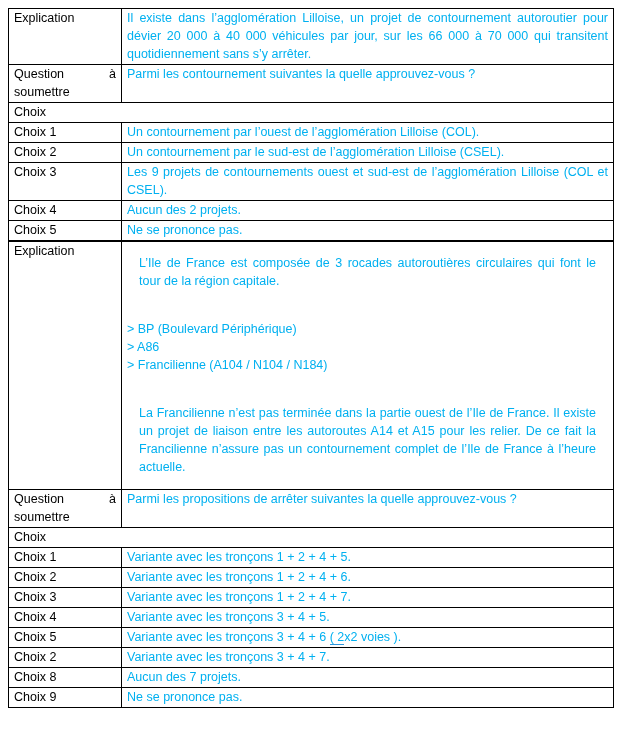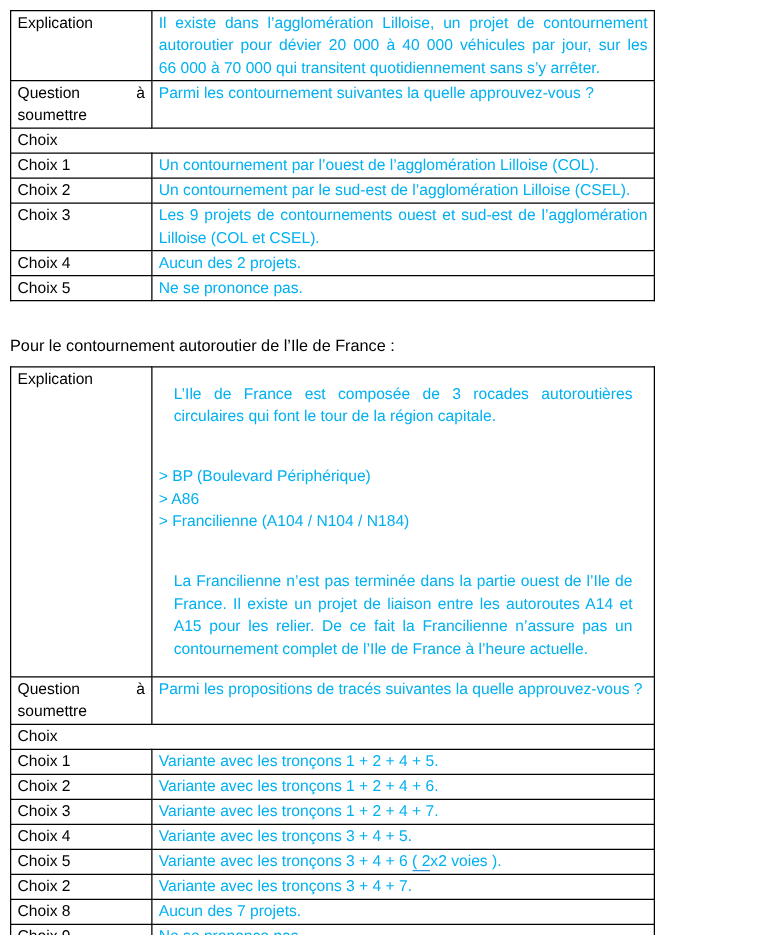--- a/index.html
+++ b/index.html
@@ -23,21 +23,21 @@
     line-height: 18px;
     margin: 0 0 7px 0;
     color: #000000;
   }
   .section-heading.second {
     margin-top: 27px;
   }
   table.qtable {
     border-collapse: collapse;
     table-layout: fixed;
-    width: 516px;
+    width: 606px;
   }
   table.qtable td {
     border: 1px solid #000000;
     vertical-align: top;
     padding: 0 5px 1px 5px;
     overflow: hidden;
   }
   col.col-label { width: 113px; }
   td.label-cell {
     color: #000000;
@@ -95,21 +95,20 @@
         <td class="label-cell">Choix 4</td>
         <td class="content-cell">Aucun des 2 projets.</td>
       </tr>
       <tr>
         <td class="label-cell">Choix 5</td>
         <td class="content-cell">Ne se prononce pas.</td>
       </tr>
     </tbody>
   </table>
 
-  <div class="section-heading second">Pour le contournement autoroutier de l’Ile de France :</div>
 
   <table class="qtable">
     <colgroup>
         <col class="col-label">
         <col class="col-content">
       </colgroup>
     <tbody>
       <tr>
         <td class="label-cell">Explication</td>
         <td class="content-cell">
@@ -117,21 +116,21 @@
           <div class="line"></div>
           <div class="line">&gt; BP (Boulevard Périphérique)</div>
           <div class="line">&gt; A86</div>
           <div class="line">&gt; Francilienne (A104 / N104 / N184)</div>
           <div class="line"></div>
           <div class="line para just">La Francilienne n’est pas terminée dans la partie ouest de l’Ile de France. Il existe un projet de liaison entre les autoroutes A14 et A15 pour les relier. De ce fait la Francilienne n’assure pas un contournement complet de l’Ile de France à l’heure actuelle.</div>
         </td>
       </tr>
       <tr>
         <td class="label-cell just">Question à soumettre</td>
-        <td class="content-cell">Parmi les propositions de tracés suivantes la quelle approuvez-vous ?</td>
+        <td class="content-cell">Parmi les propositions de arrêter suivantes la quelle approuvez-vous ?</td>
       </tr>
       <tr>
         <td class="label-cell" colspan="2">Choix</td>
       </tr>
       <tr>
         <td class="label-cell">Choix 1</td>
         <td class="content-cell">Variante avec les tronçons 1 + 2 + 4 + 5.</td>
       </tr>
       <tr>
         <td class="label-cell">Choix 2</td>

